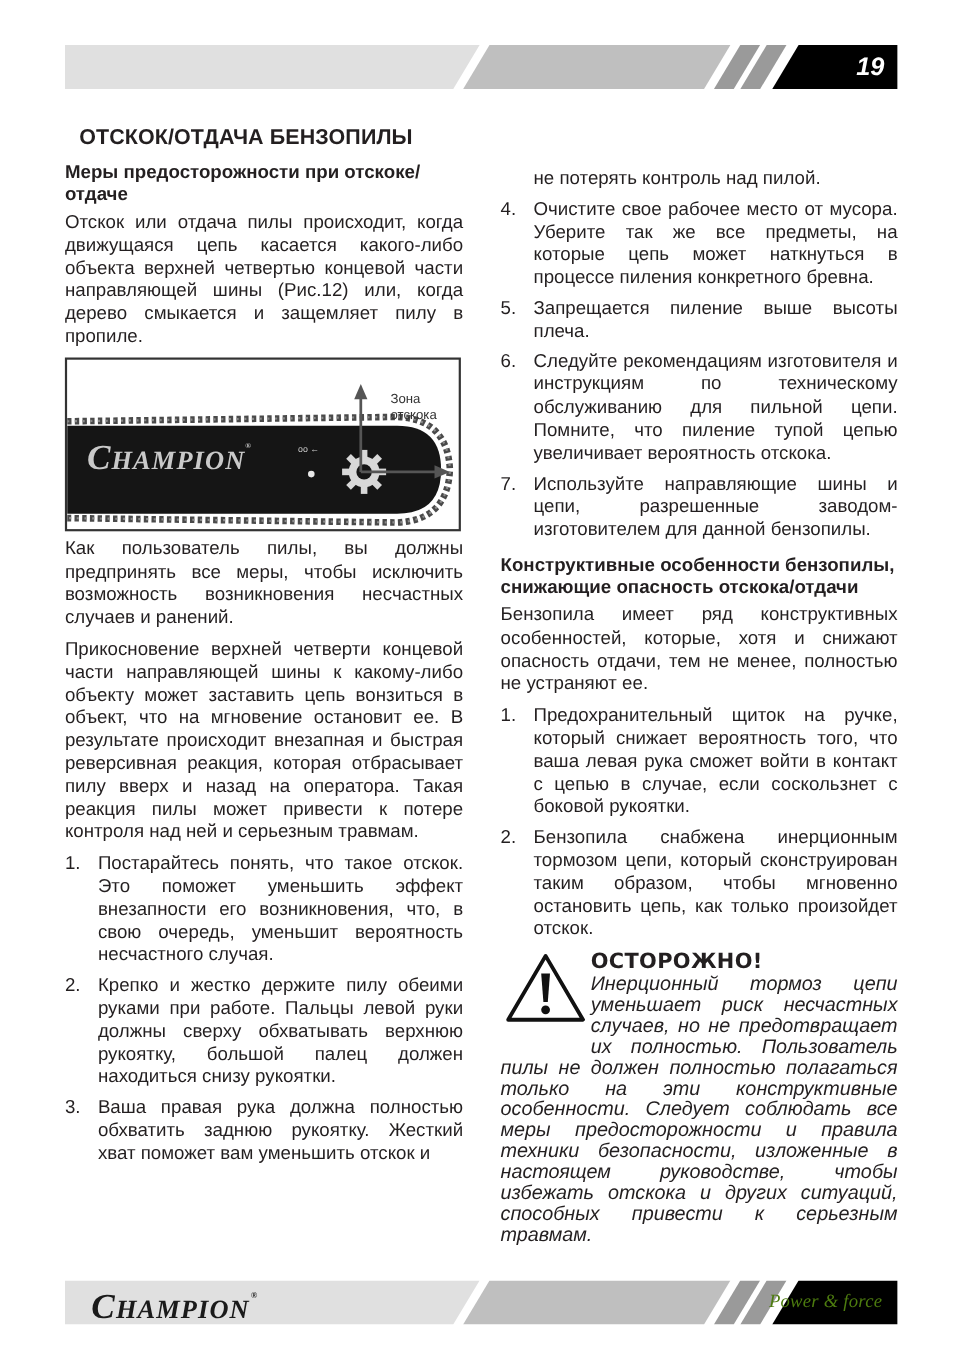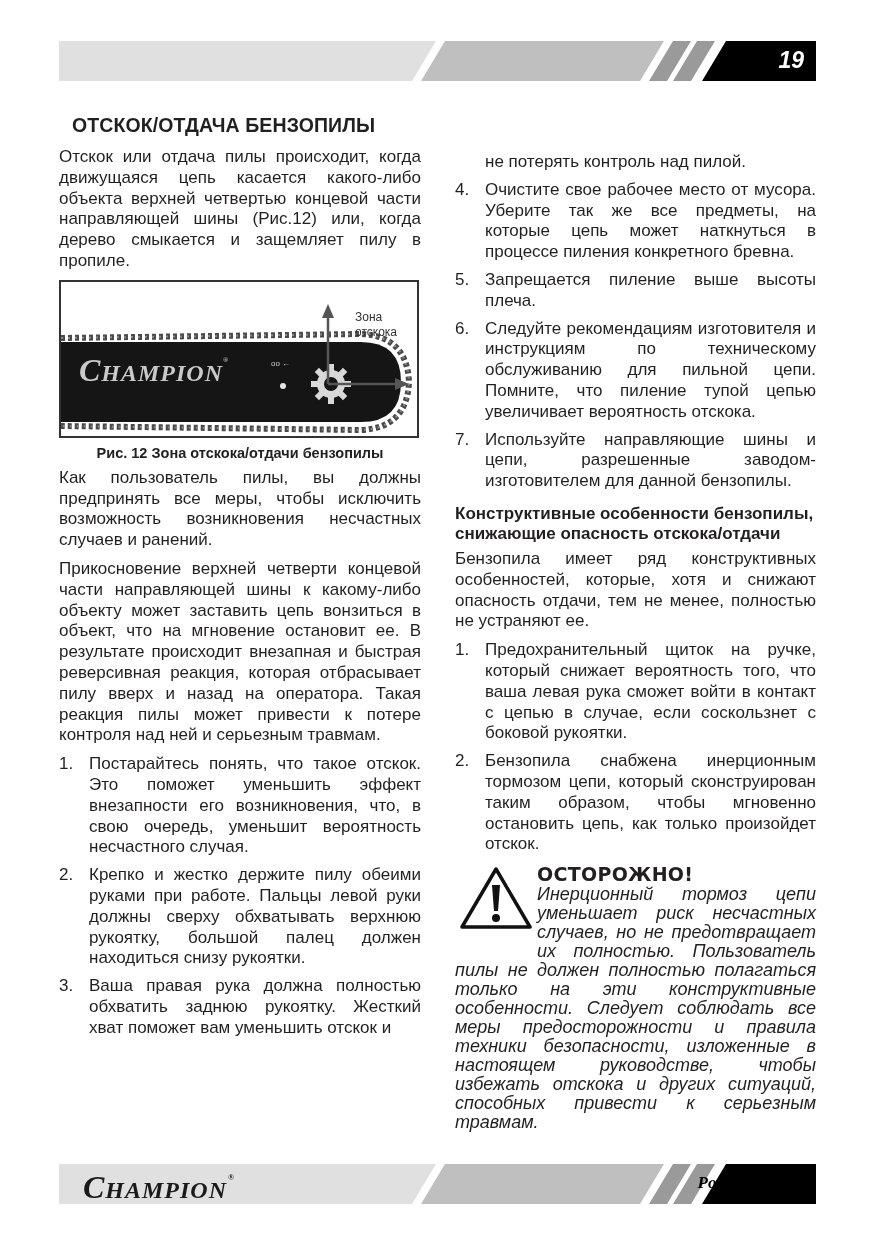--- a/index.html
+++ b/index.html
@@ -7,22 +7,22 @@
          font-family:"Liberation Sans", sans-serif; color:#231f20; }
 
   
   .band { position:absolute; left:59px; width:757px; height:40px; }
   .band svg { position:absolute; left:0; top:0; }
   .hdr { top:41px; }
   .ftr { top:1164px; }
   .page-num { position:absolute; right:12px; top:6px; color:#fff;
               font-family:"Liberation Sans", sans-serif; font-weight:bold; font-style:italic;
               font-size:23px; }
-  .tagline { position:absolute; right:14px; top:9px; color:#000000;
-             font-family:"Liberation Serif", serif; font-style:italic; font-weight:bold;
+  .tagline { position:absolute; right:14px; top:9px; color:#4d7c0f;
+             font-family:"Liberation Serif", serif; font-style:italic; font-weight:normal;
              font-size:17px; letter-spacing:0.2px; }
   .brand { position:absolute; left:24px; top:5px; font-family:"Liberation Serif", serif;
            font-style:italic; font-weight:bold; color:#1a1a1a; font-size:24px; letter-spacing:1px; }
   .brand .big { font-size:32px; }
   .brand sup { font-size:8px; vertical-align:top; position:relative; top:4px; margin-left:1px; }
 
   
   .col { position:absolute; top:113px; }
   .col-left { left:59px; width:362px; }
   .col-right { left:455px; width:361px;margin-top:39px; }
@@ -66,20 +66,21 @@
     <polygon points="386,0 605,0 581,40 362,40" fill="#bfbfbf"></polygon>
     <polygon points="614,0 632,0 608,40 590,40" fill="#9a9a9a"></polygon>
     <polygon points="638,0 656,0 632,40 614,40" fill="#9a9a9a"></polygon>
     <polygon points="667,0 757,0 757,40 643,40" fill="#000000"></polygon>
   </svg>
   <span class="page-num">19</span>
 </div>
 
 <div class="col col-left">
   <h1 class="title">ОТСКОК/ОТДАЧА БЕНЗОПИЛЫ</h1>
+  <h2 class="subhead">Меры предосторожности при отскоке/ отдаче</h2>
   <p class="body">Отскок или отдача пилы происходит, когда движущаяся цепь касается какого-либо объекта верхней четвертью концевой части направляющей шины (Рис.12) или, когда дерево смыкается и защемляет пилу в пропиле.</p>
 
   <div class="figure">
     <svg width="356" height="154">
 
       <path d="M0,60 L300,60 Q340,60 340,100 Q340,140 300,140 L0,140 Z" fill="#151515"></path>
 
       <path d="M0,56 L300,52 Q346,54 348,100 Q346,146 300,148 L0,144" fill="none" stroke="#4a4a4a" stroke-width="6" stroke-dasharray="4 3"></path>
       <path d="M0,56 L300,52 Q346,54 348,100 Q346,146 300,148 L0,144" fill="none" stroke="#8a8a8a" stroke-width="2" stroke-dasharray="2 5"></path>
 
@@ -104,21 +105,20 @@
       <polygon points="267,22 261,36 273,36" fill="#555"></polygon>
       <line x1="267" y1="102" x2="335" y2="102" stroke="#555" stroke-width="2.5"></line>
       <polygon points="348,102 334,96 334,108" fill="#555"></polygon>
     </svg>
     <div class="bar-brand"><span class="big">C</span><span>HAMPION</span><sup>®</sup></div>
     <div class="zone-label">
       <div>Зона</div>
       <div>отскока</div>
     </div>
   </div>
-  <div class="fig-caption">Рис. 12 Зона отскока/отдачи бензопилы</div>
 
   <p class="body">Как пользователь пилы, вы должны предпринять все меры, чтобы исключить возможность возникновения несчастных случаев и ранений.</p>
   <p class="body">Прикосновение верхней четверти концевой части направляющей шины к какому-либо объекту может заставить цепь вонзиться в объект, что на мгновение остановит ее. В результате происходит внезапная и быстрая реверсивная реакция, которая отбрасывает пилу вверх и назад на оператора. Такая реакция пилы может привести к потере контроля над ней и серьезным травмам.</p>
 
   <ol class="list">
     <li><span class="num">1.</span><span>Постарайтесь понять, что такое отскок. Это поможет уменьшить эффект внезапности его возникновения, что, в свою очередь, уменьшит вероятность несчастного случая.</span></li>
     <li><span class="num">2.</span><span>Крепко и жестко держите пилу обеими руками при работе. Пальцы левой руки должны сверху обхватывать верхнюю рукоятку, большой палец должен находиться снизу рукоятки.</span></li>
     <li><span class="num">3.</span><span>Ваша правая рука должна полностью обхватить заднюю рукоятку. Жесткий хват поможет вам уменьшить отскок и</span></li>
   </ol>
 </div>

